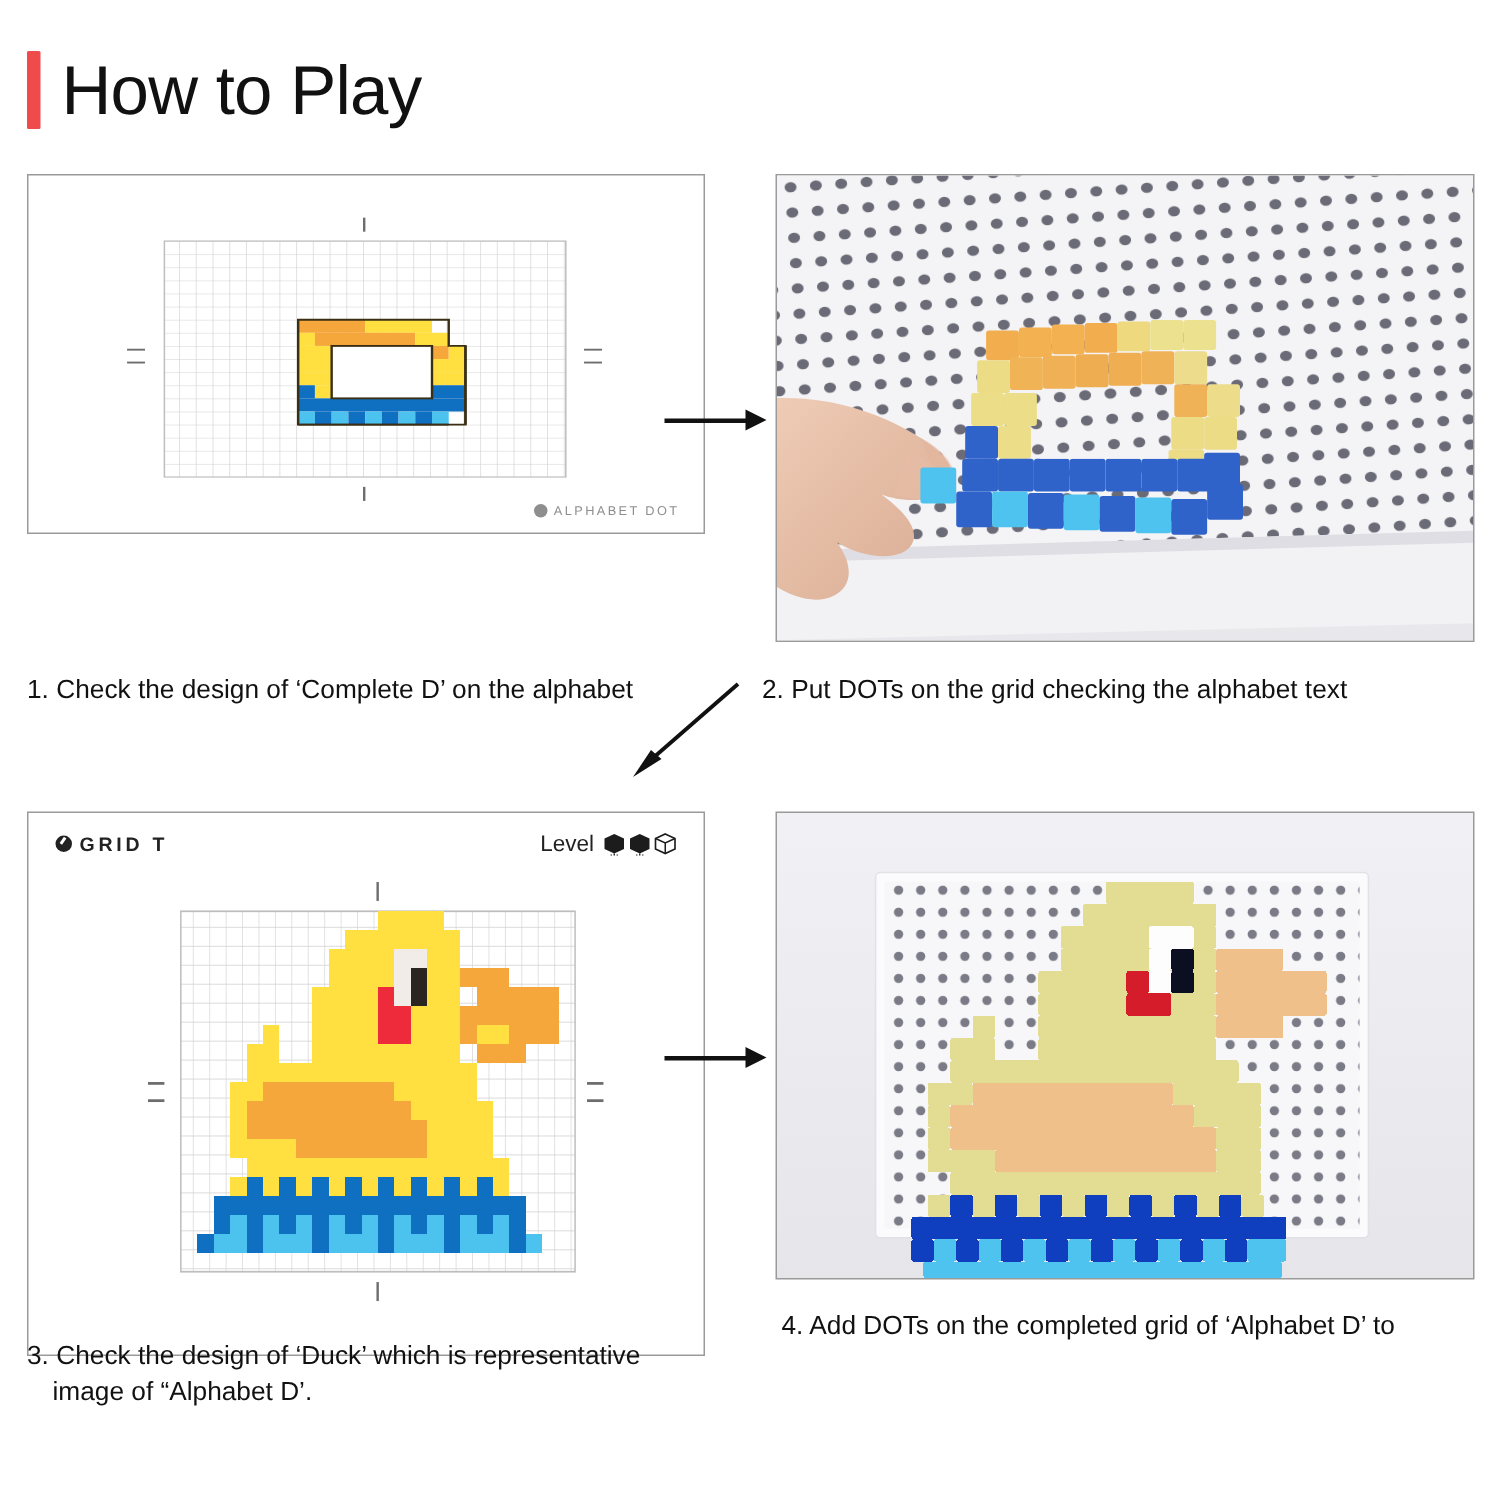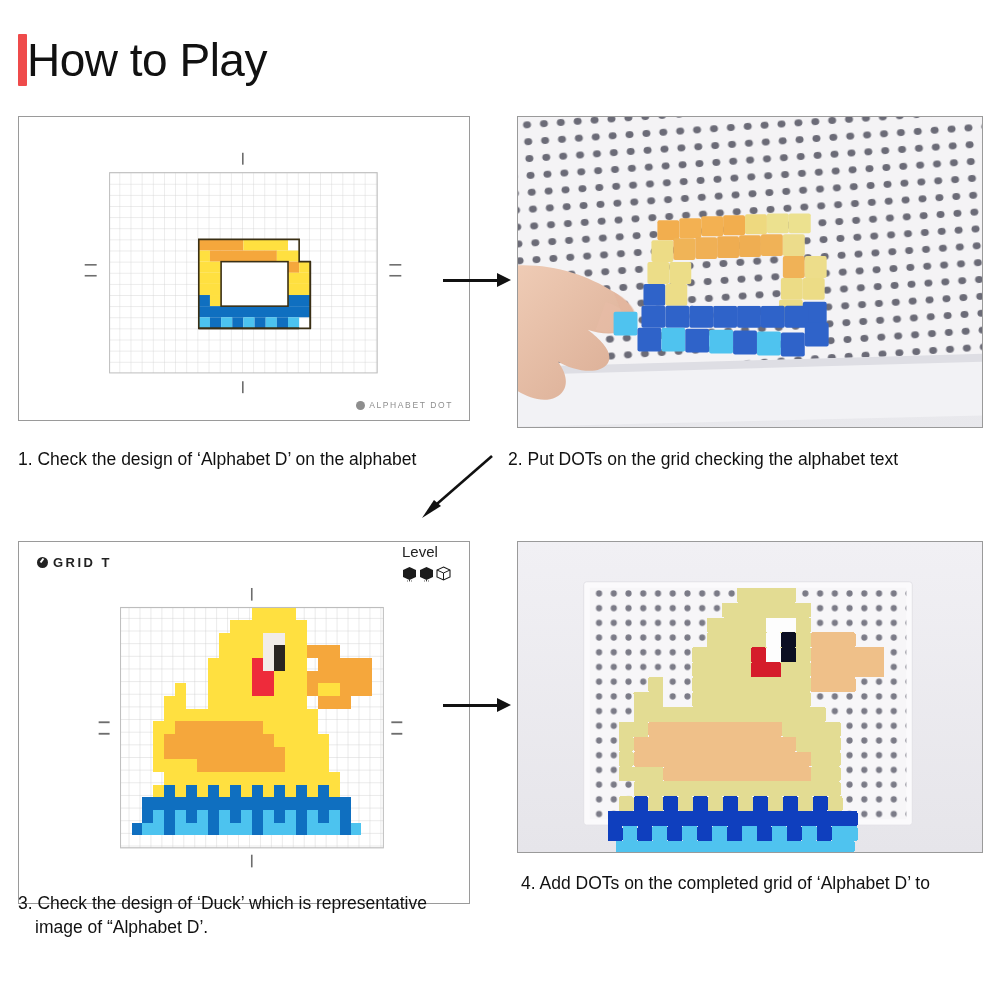--- a/index.html
+++ b/index.html
@@ -7,38 +7,38 @@
     width:1000px;height:1000px;
     background:#ffffff;
     font-family:"Liberation Sans", sans-serif;
     color:#1a1a1a;
     overflow:hidden;
     position:relative;
   }
   
   #title-block{
     position:absolute;left:18px;top:34px;
-    display:flex;align-items:center;
+    display:flex;align-items:center;gap:14px;
   }
   #title-bar{
     width:9px;height:52px;background:#ef4b4b;border-radius:1px;
   }
   #title-text{
     font-size:46px;font-weight:400;letter-spacing:-0.5px;color:#111;
     line-height:1;
   }
   
   .panel{
     position:absolute;
     border:1px solid #9a9a9a;
     background:#fff;
     box-sizing:border-box;
     overflow:hidden;
   }
-  #panel-1{left:18px;  top:116px; width:452px;height:305px;}
+  #panel-1{left:18px;  top:116px; width:452px;height:240px;}
   #panel-2{left:517px; top:116px; width:466px;height:312px;}
   #panel-3{left:18px;  top:541px; width:452px;height:363px;}
   #panel-4{left:517px; top:541px; width:466px;height:312px;}
 
   
   .caption{
     position:absolute;
     font-size:17.5px;line-height:1.35;color:#111;
     width:470px;
   }
@@ -73,21 +73,21 @@
   }
   .brand{display:flex;align-items:center;gap:5px;font-size:13px;letter-spacing:2.5px;color:#222;font-weight:700;}
   .brand .bmark{
     width:11px;height:11px;border-radius:50%;background:#222;display:inline-block;
     position:relative;
   }
   .brand .bmark::after{
     content:"";position:absolute;left:4px;top:1.5px;width:2px;height:5px;background:#fff;
     transform:rotate(35deg);
   }
-  .level-wrap{display:flex;align-items:flex-start;gap:6px;flex-direction:column;}
+  .level-wrap{display:flex;align-items:flex-end;gap:6px;}
   .level-label{font-size:15px;color:#222;font-weight:400;}
   .cubes{display:flex;gap:2px;align-items:center;}
 
   
   #alpha-dot{
     position:absolute;right:16px;bottom:10px;
     display:flex;align-items:center;gap:4px;
     font-size:8.5px;letter-spacing:1.6px;color:#8e8e8e;
   }
   #alpha-dot .dmark{width:9px;height:9px;border-radius:50%;background:#8e8e8e;display:inline-block;}
@@ -515,21 +515,21 @@
   <div class="shaft"></div>
   <div class="head"></div>
 </div>
 <svg id="arrow-diag" viewBox="0 0 90 70">
   <line x1="84" y1="4" x2="22" y2="58" stroke="#111" stroke-width="2.6"></line>
   <path d="M14 66 L33 54 L26 48 Z" fill="#111"></path>
 </svg>
 
 <div class="caption" id="cap-1">
   <span>1.</span>
-  <span>Check the design of ‘Alphabet D’ on the alphabet</span>
+  <span>Check the design of ‘Complete D’ on the alphabet</span>
 </div>
 <div class="caption" id="cap-2">
   <span>2.</span>
   <span>Put DOTs on the grid checking the alphabet text</span>
 </div>
 <div class="caption" id="cap-3">
   <span>3.</span>
   <span>Check the design of ‘Duck’ which is representative</span>
   <span class="l2">image of “Alphabet D’.</span>
 </div>

